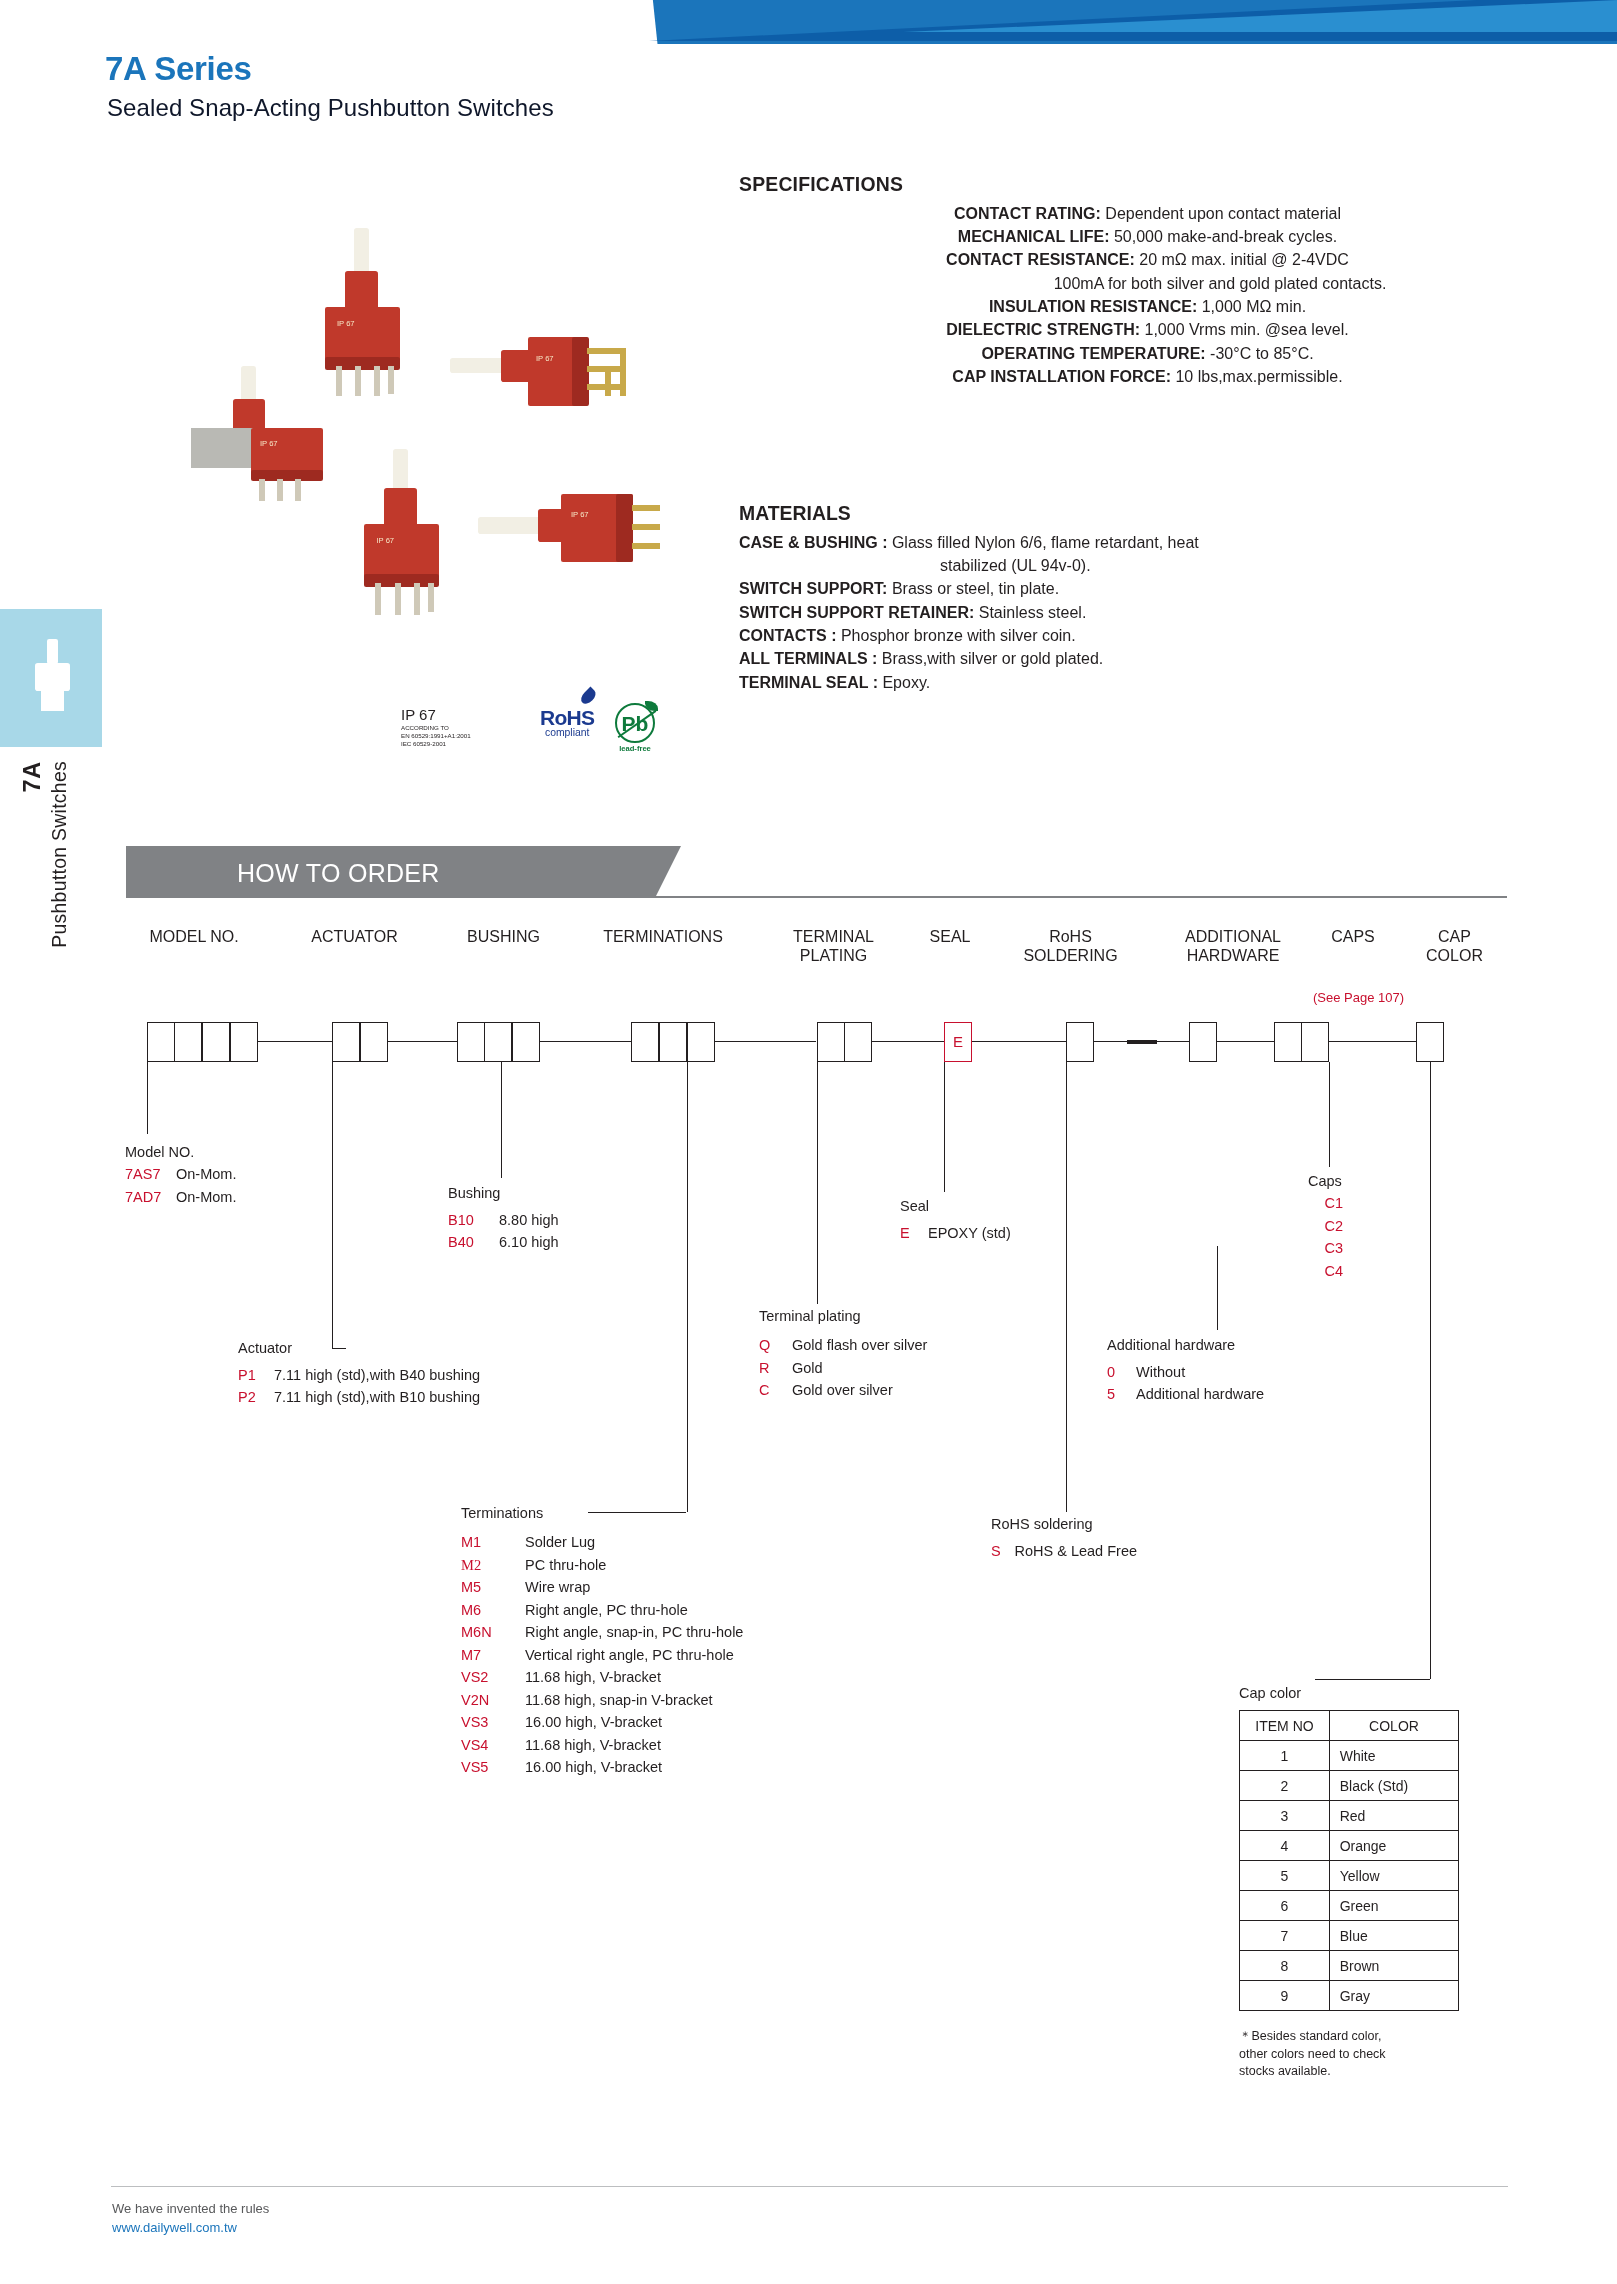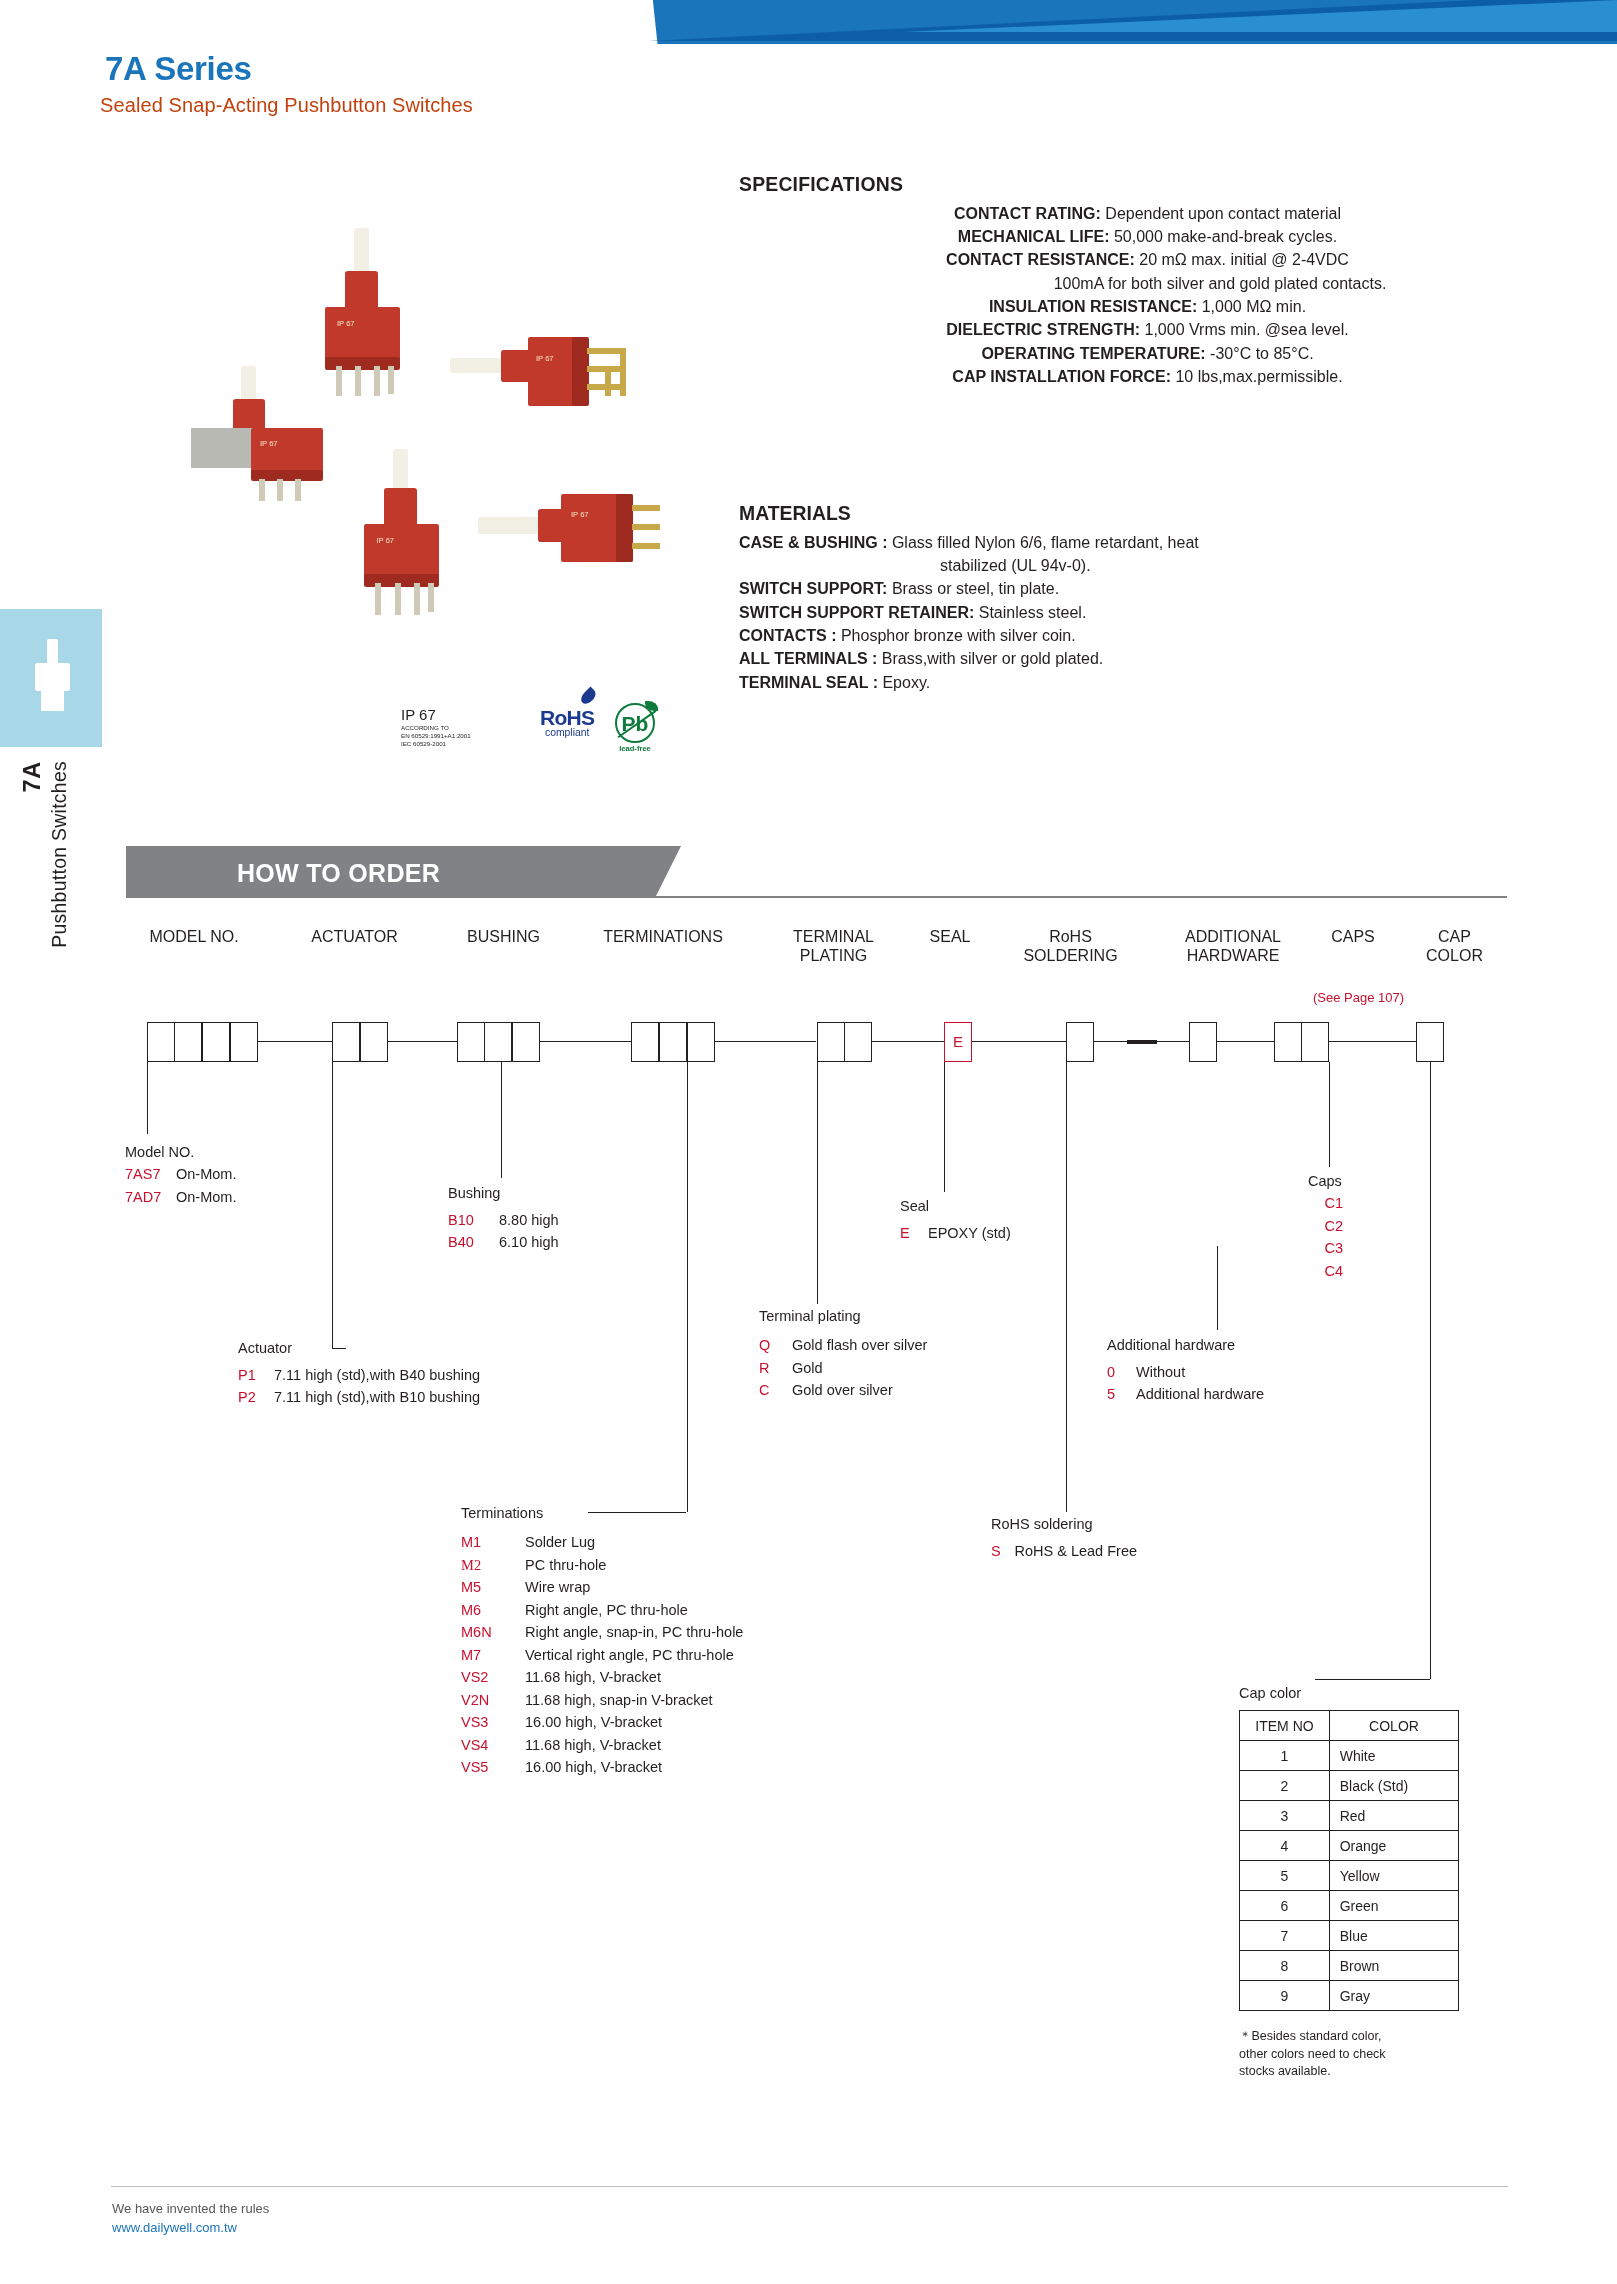--- a/index.html
+++ b/index.html
@@ -35,22 +35,22 @@
     clip-path: polygon(14% 100%, 100% 0, 100% 100%);
   }
 
   
   .series-title {
     position: absolute; left: 105px; top: 50px;
     font-size: 33px; font-weight: bold; color: #1b75bb;
     letter-spacing: -0.3px;
   }
   .series-sub {
-    position: absolute; left: 100px; top: 94px;
-    font-size: 20px; color: #c2410c; letter-spacing: 0.1px;
+    position: absolute; left: 107px; top: 94px;
+    font-size: 24px; color: #0f172a; letter-spacing: 0.1px;
   }
 
   
   .left-tab {
     position: absolute; left: 0; top: 609px; width: 102px; height: 138px;
     background: #a8d8e8;
   }
   .left-tab .glyph {
     position: absolute; left: 35px; top: 30px; width: 35px; height: 75px;
   }
@@ -142,21 +142,21 @@
   .hto-bar {
     position: absolute; left: 126px; top: 846px; width: 530px; height: 50px;
     background: #808285;
   }
   .hto-bar .tail {
     position: absolute; right: -25px; top: 0; width: 25px; height: 50px;
     background: #808285; clip-path: polygon(0 0, 100% 0, 0 100%);
   }
   .hto-bar .txt {
     position: absolute; left: 111px; top: 12.5px;
-    font-size: 25px; font-weight: bold; color: #ffffff; letter-spacing: 0.3px;
+    font-size: 25px; font-weight: normal; color: #ffffff; letter-spacing: 0.3px;
   }
   .hto-rule {
     position: absolute; left: 126px; top: 896px; width: 1381px; height: 2.1px;
     background: #808285;
   }
 
   
   .col-head {
     position: absolute; font-size: 16px; color: #231f20; text-align: center;
     line-height: 1.2;

